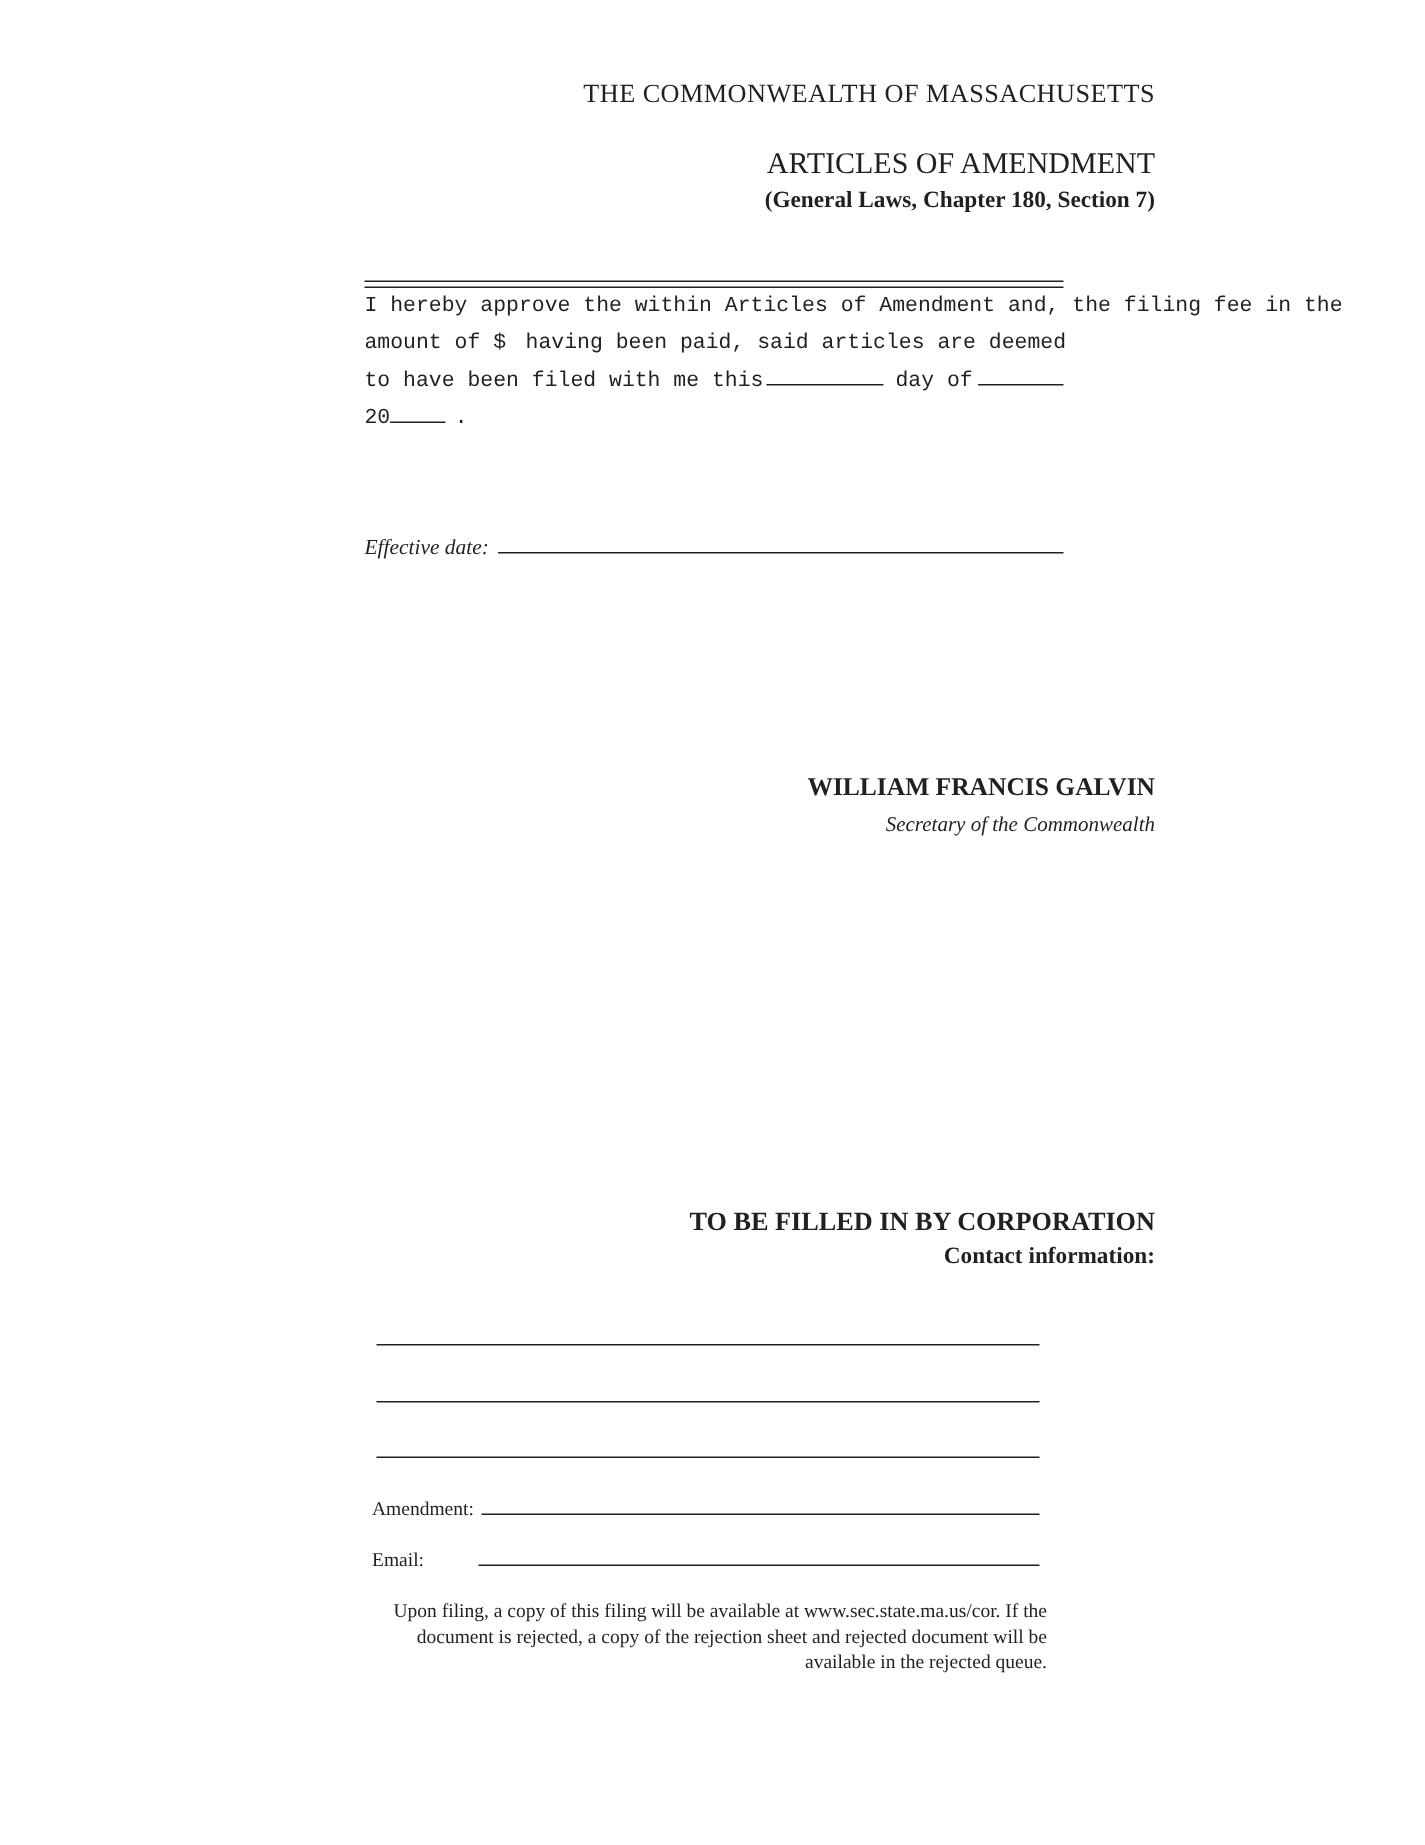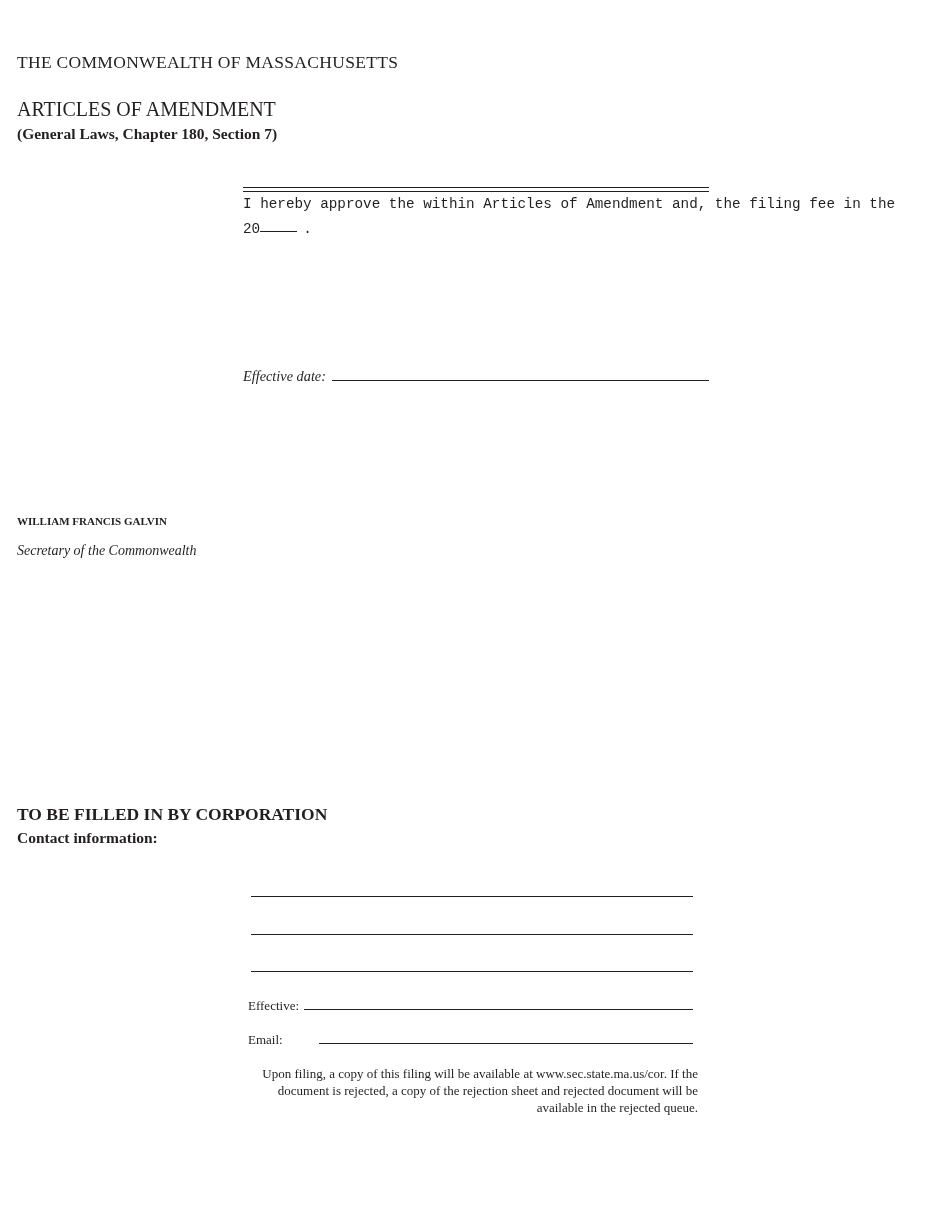--- a/index.html
+++ b/index.html
@@ -1,31 +1,31 @@
 <!DOCTYPE html>
 <html><head>
   <meta charset="utf-8">
   <style>
     html, body { margin: 0; padding: 0; background: #ffffff; }
     body { width: 950px; height: 1230px; position: relative; font-family: "Liberation Serif", "DejaVu Serif", serif; color: #231f20; overflow: hidden; }
     .abs { position: absolute; }
-    .center { text-align: left; left: 17px; width: 770px; }
+    .center { text-align: right; left: 0; width: 770px; }
     .state { top: 52px; font-size: 17.5px; letter-spacing: 0.3px; }
     .title { top: 98px; font-size: 20px; font-weight: normal; }
     .subtitle { top: 125px; font-size: 15.5px; font-weight: bold; }
     .rule1 { top: 187px; left: 243px; width: 466px; height: 1px; background: #231f20; }
     .rule2 { top: 191px; left: 243px; width: 466px; height: 1px; background: #231f20; }
     .approval { top: 192px; left: 243px; width: 466px; font-size: 14.3px; line-height: 25px; text-align: justify; font-family: Liberation Mono, monospace; }
     .approval .line { display: block; white-space: nowrap; }
     .approval .line.j { text-align: justify; text-align-last: justify; }
     .blank { display: inline-block; border-bottom: 1px solid #231f20; height: 14px; vertical-align: baseline; }
-    .eff { top: 368px; left: 243px; width: 466px; font-size: 14.3px; display: flex; align-items: baseline; }
+    .eff { top: 356px; left: 243px; width: 466px; font-size: 14.3px; display: flex; align-items: baseline; }
     .eff .lbl { font-style: italic; margin-right: 6px; }
     .eff .fill { flex: 1; border-bottom: 1px solid #231f20; height: 12px; }
-    .sig-name { top: 515px; font-size: 11px; font-weight: bold; }
+    .sig-name { top: 515px; font-size: 17px; font-weight: bold; }
     .sig-title { top: 543px; font-size: 14px; font-style: italic; }
     .corp { top: 804px; font-size: 17.5px; font-weight: bold; font-family: Liberation Serif, serif; }
     .contact { top: 829px; font-size: 15.5px; font-weight: bold; }
     .cline { left: 251px; width: 442px; height: 1px; background: #231f20; }
     .field { left: 248px; width: 445px; font-size: 13px; display: flex; align-items: baseline; }
     .field .lbl { margin-right: 5px; }
     .field .fill { flex: 1; border-bottom: 1px solid #231f20; height: 10px; }
     .note { top: 1065px; left: 248px; width: 450px; font-size: 13px; line-height: 17px; text-align: right; }
   </style>
 </head>
@@ -33,20 +33,31 @@
 
 <div class="abs center state">THE COMMONWEALTH OF MASSACHUSETTS</div>
 <div class="abs center title">ARTICLES OF AMENDMENT</div>
 <div class="abs center subtitle">(General Laws, Chapter 180, Section 7)</div>
 
 <div class="abs rule1"></div>
 <div class="abs rule2"></div>
 
 <div class="abs approval">
   <span class="line j">I hereby approve the within Articles of Amendment and, the filing fee in the</span>
+  <span class="line" style="display:flex; align-items:baseline;">
+    <span>amount of $</span>
+    <span class="blank" style="width:130px; margin:0 8px 0 5px;"></span>
+    <span style="flex:1; text-align:right;">having been paid, said articles are deemed</span>
+  </span>
+  <span class="line" style="display:flex; align-items:baseline;">
+    <span>to have been filed with me this</span>
+    <span class="blank" style="width:78px; margin:0 8px 0 2px;"></span>
+    <span>day of</span>
+    <span class="blank" style="flex:1; margin-left:4px;"></span>
+  </span>
   <span class="line" style="display:flex; align-items:flex-start;">
     <span>20</span>
     <span class="blank" style="width:37px; margin-right:6px;"></span>
     <span>.</span>
   </span>
 </div>
 
 <div class="abs eff">
   <span class="lbl">Effective date:</span>
   <span class="fill"></span>
@@ -56,21 +67,21 @@
 <div class="abs center sig-title">Secretary of the Commonwealth</div>
 
 <div class="abs center corp">TO BE FILLED IN BY CORPORATION</div>
 <div class="abs center contact">Contact information:</div>
 
 <div class="abs cline" style="top:896px;"></div>
 <div class="abs cline" style="top:934px;"></div>
 <div class="abs cline" style="top:971px;"></div>
 
 <div class="abs field" style="top:998px;">
-  <span class="lbl">Effective:</span>
+  <span class="lbl">Amendment:</span>
   <span class="fill"></span>
 </div>
 
 <div class="abs field" style="top:1032px;gap:31px;">
   <span class="lbl">Email:</span>
   <span class="fill"></span>
 </div>
 
 <div class="abs note">Upon filing, a copy of this filing will be available at www.sec.state.ma.us/cor. If the document is rejected, a copy of the rejection sheet and rejected document will be available in the rejected queue.</div>
 

